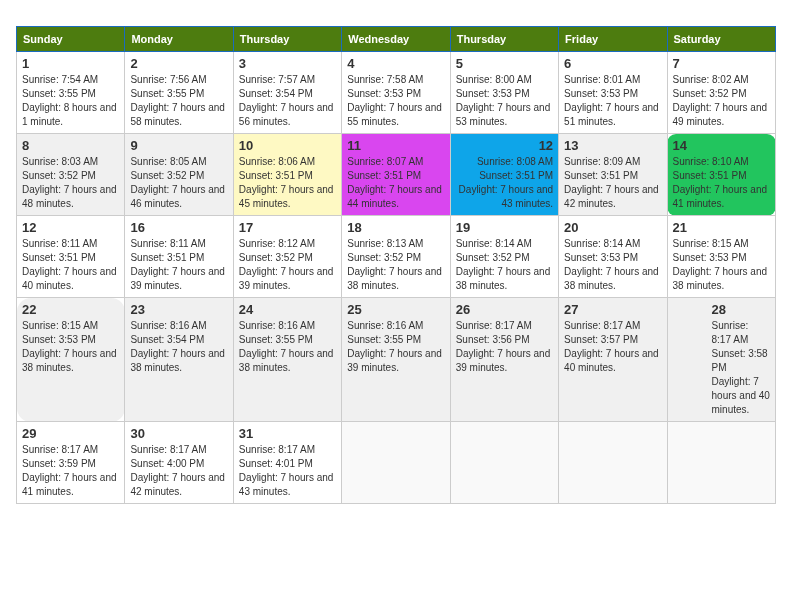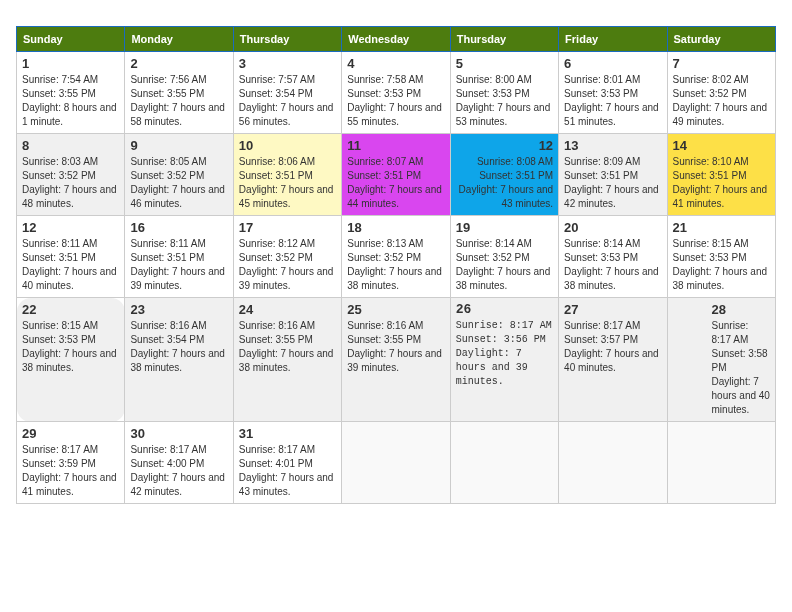--- a/index.html
+++ b/index.html
@@ -212,21 +212,21 @@
         </div>
       </td>
         <td style="background: rgb(240, 240, 240); margin-top: 17px;">
         <span class="day-num">13</span>
         <div class="day-detail">
           Sunrise: 8:09 AM<br>
           Sunset: 3:51 PM<br>
           Daylight: 7 hours and 42 minutes.
         </div>
       </td>
-        <td style="background: #fde047;">
+        <td style="background: #22c55e; border-radius: 9px;">
         <span class="day-num">14</span>
         <div class="day-detail">
           Sunrise: 8:10 AM<br>
           Sunset: 3:51 PM<br>
           Daylight: 7 hours and 41 minutes.
         </div>
       </td>
       </tr>
       <tr>
         <td>
@@ -312,21 +312,21 @@
         </div>
       </td>
         <td style="background: rgb(240, 240, 240);">
         <span class="day-num">25</span>
         <div class="day-detail">
           Sunrise: 8:16 AM<br>
           Sunset: 3:55 PM<br>
           Daylight: 7 hours and 39 minutes.
         </div>
       </td>
-        <td style="background: rgb(240, 240, 240); font-family: Liberation Mono, monospace;">
+        <td style="background: rgb(240, 240, 240);">
         <span class="day-num">26</span>
         <div class="day-detail">
           Sunrise: 8:17 AM<br>
           Sunset: 3:56 PM<br>
           Daylight: 7 hours and 39 minutes.
         </div>
       </td>
         <td style="background: rgb(240, 240, 240);">
         <span class="day-num">27</span>
         <div class="day-detail">

